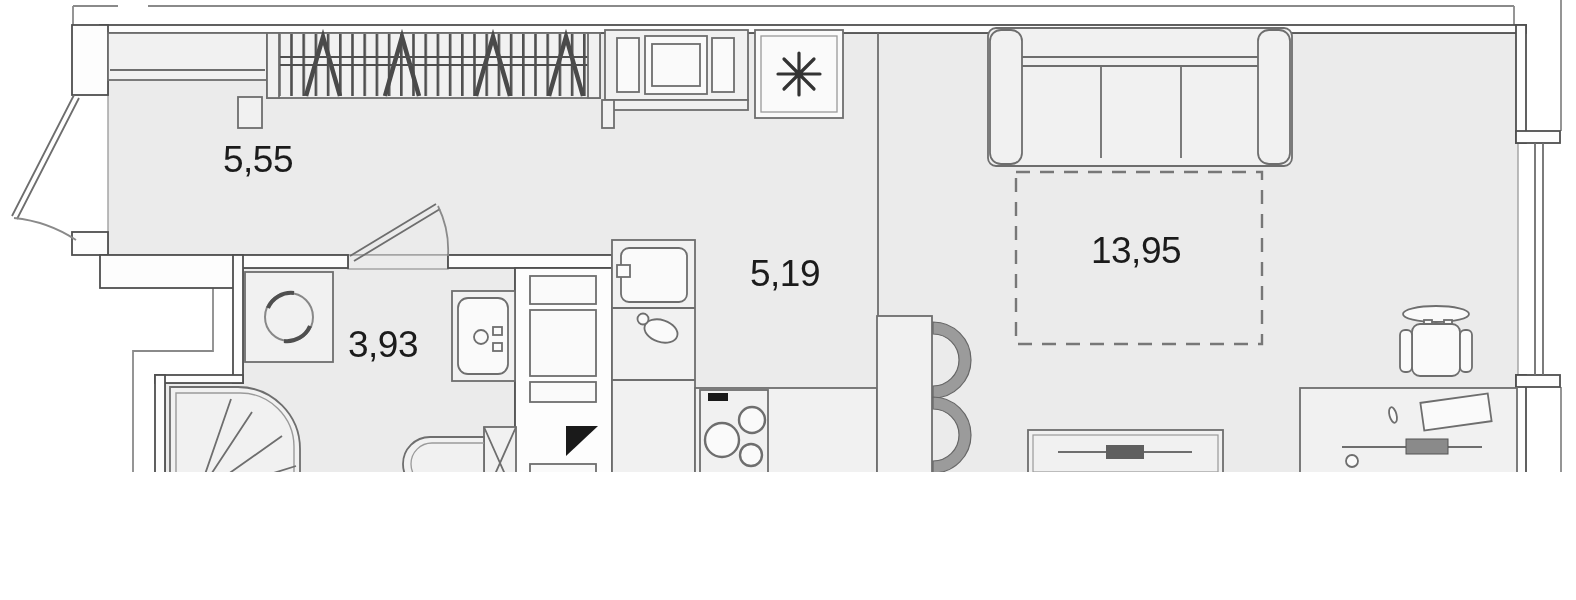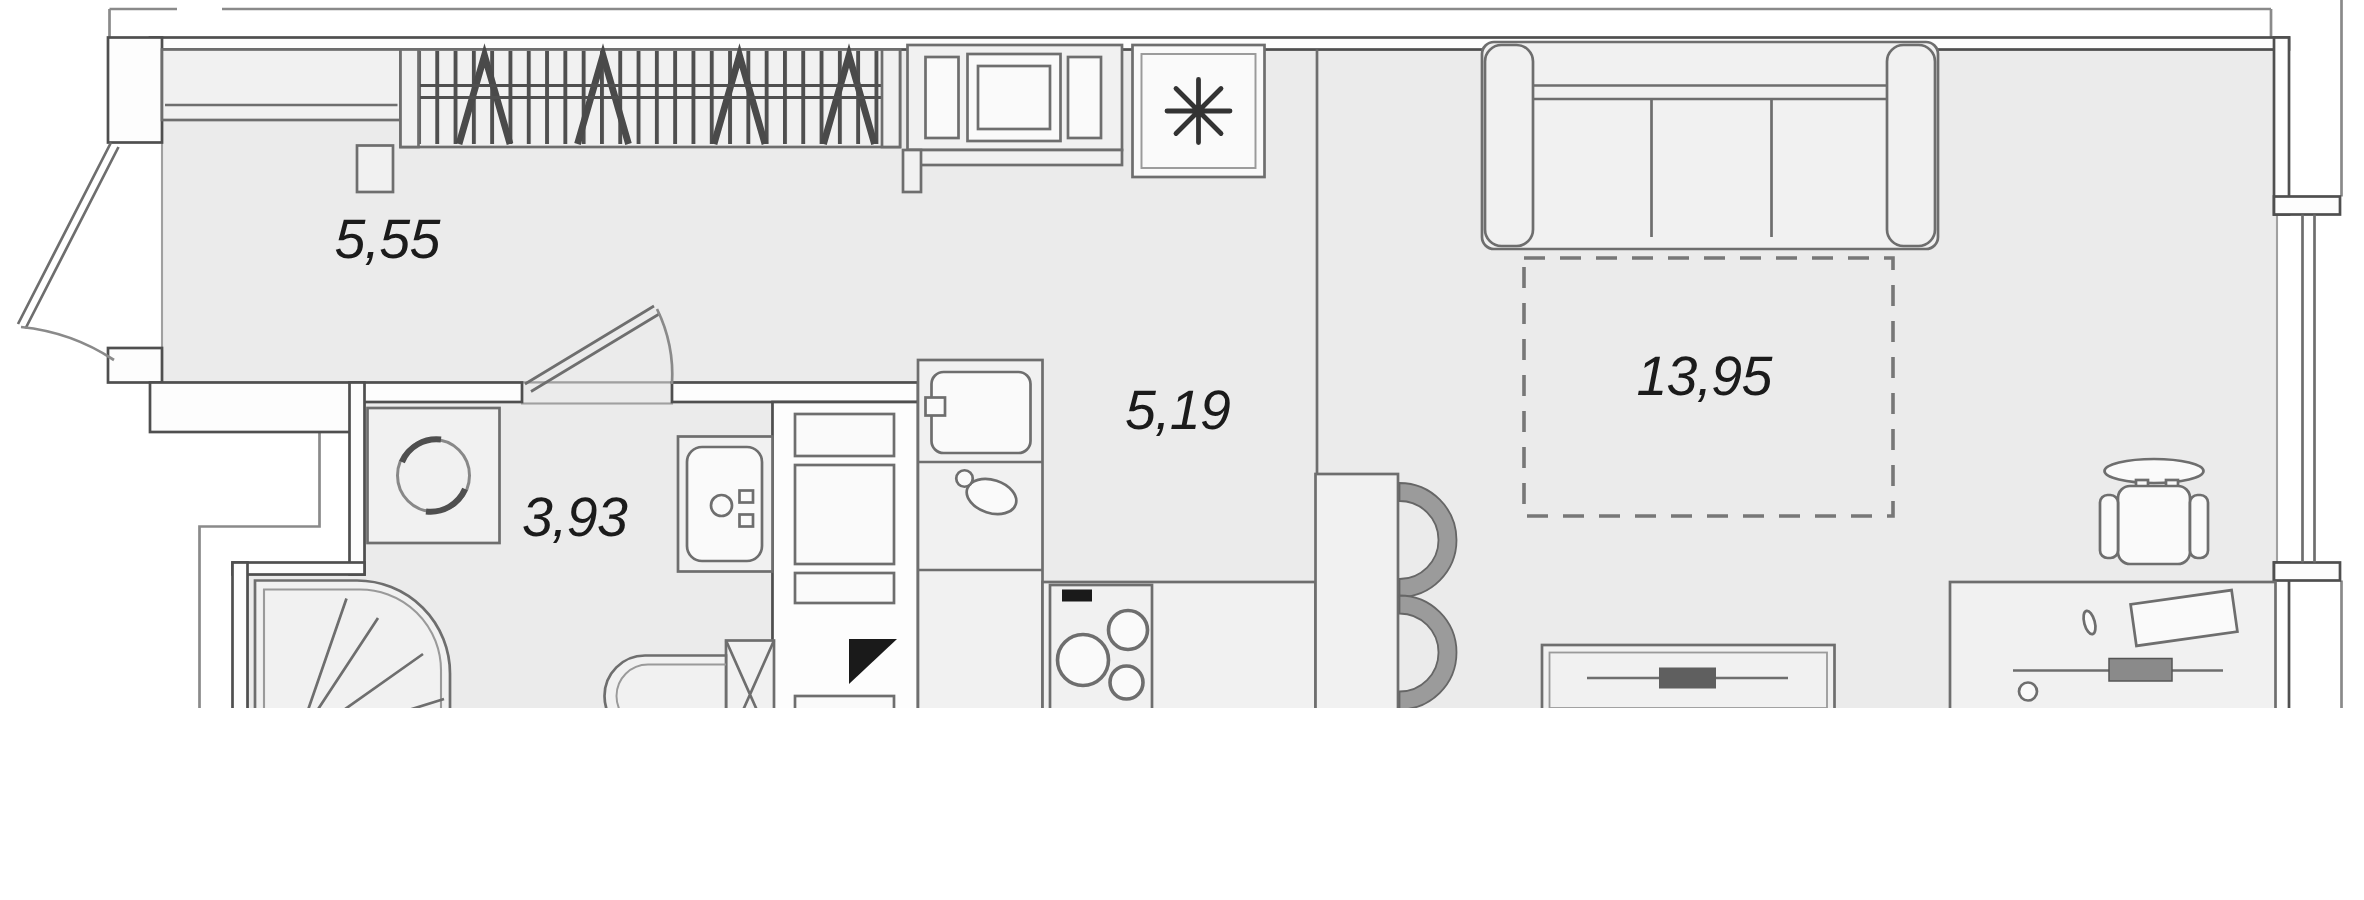--- a/index.html
+++ b/index.html
@@ -1,16 +1,16 @@
 <!DOCTYPE html>
 <html style="--bg: #ffffff; --floor: #ebebeb; --wall-fill: #fdfdfd; --line: #4f4f4f; --furn: #f1f1f1; --label: #1b1b1b;"><head>
 <meta charset="utf-8">
 <style>
   html,body{margin:0;padding:0;background:var(--bg,#fff);}
-  .stage{width:1576px;height:472px;position:relative;background:var(--bg,#fff);overflow:hidden;font-style:italic;}
+  .stage{width:1576px;height:472px;position:relative;background:var(--bg,#fff);overflow:hidden;}
   svg{display:block}
   .floor{fill:var(--floor,#ebebeb);stroke:#a0a0a0;stroke-width:1.4;}
   .wall{fill:var(--wall-fill,#fdfdfd);stroke:var(--line,#4f4f4f);stroke-width:1.8;}
   .furn{fill:var(--furn,#f1f1f1);stroke:#6e6e6e;stroke-width:1.8;}
   .furnw{fill:#fafafa;stroke:#6e6e6e;stroke-width:1.8;}
   .ln{stroke:#8a8a8a;stroke-width:1.8;fill:none;}
   .lnd{stroke:#4f4f4f;stroke-width:2;fill:none;}
   .lnm{stroke:#6e6e6e;stroke-width:1.8;fill:none;}
   .dark{fill:#1a1a1a;stroke:none;}
   .label{font-family:"Liberation Sans",sans-serif;font-size:37px;font-weight:500;fill:var(--label,#1b1b1b);letter-spacing:-0.5px;}

